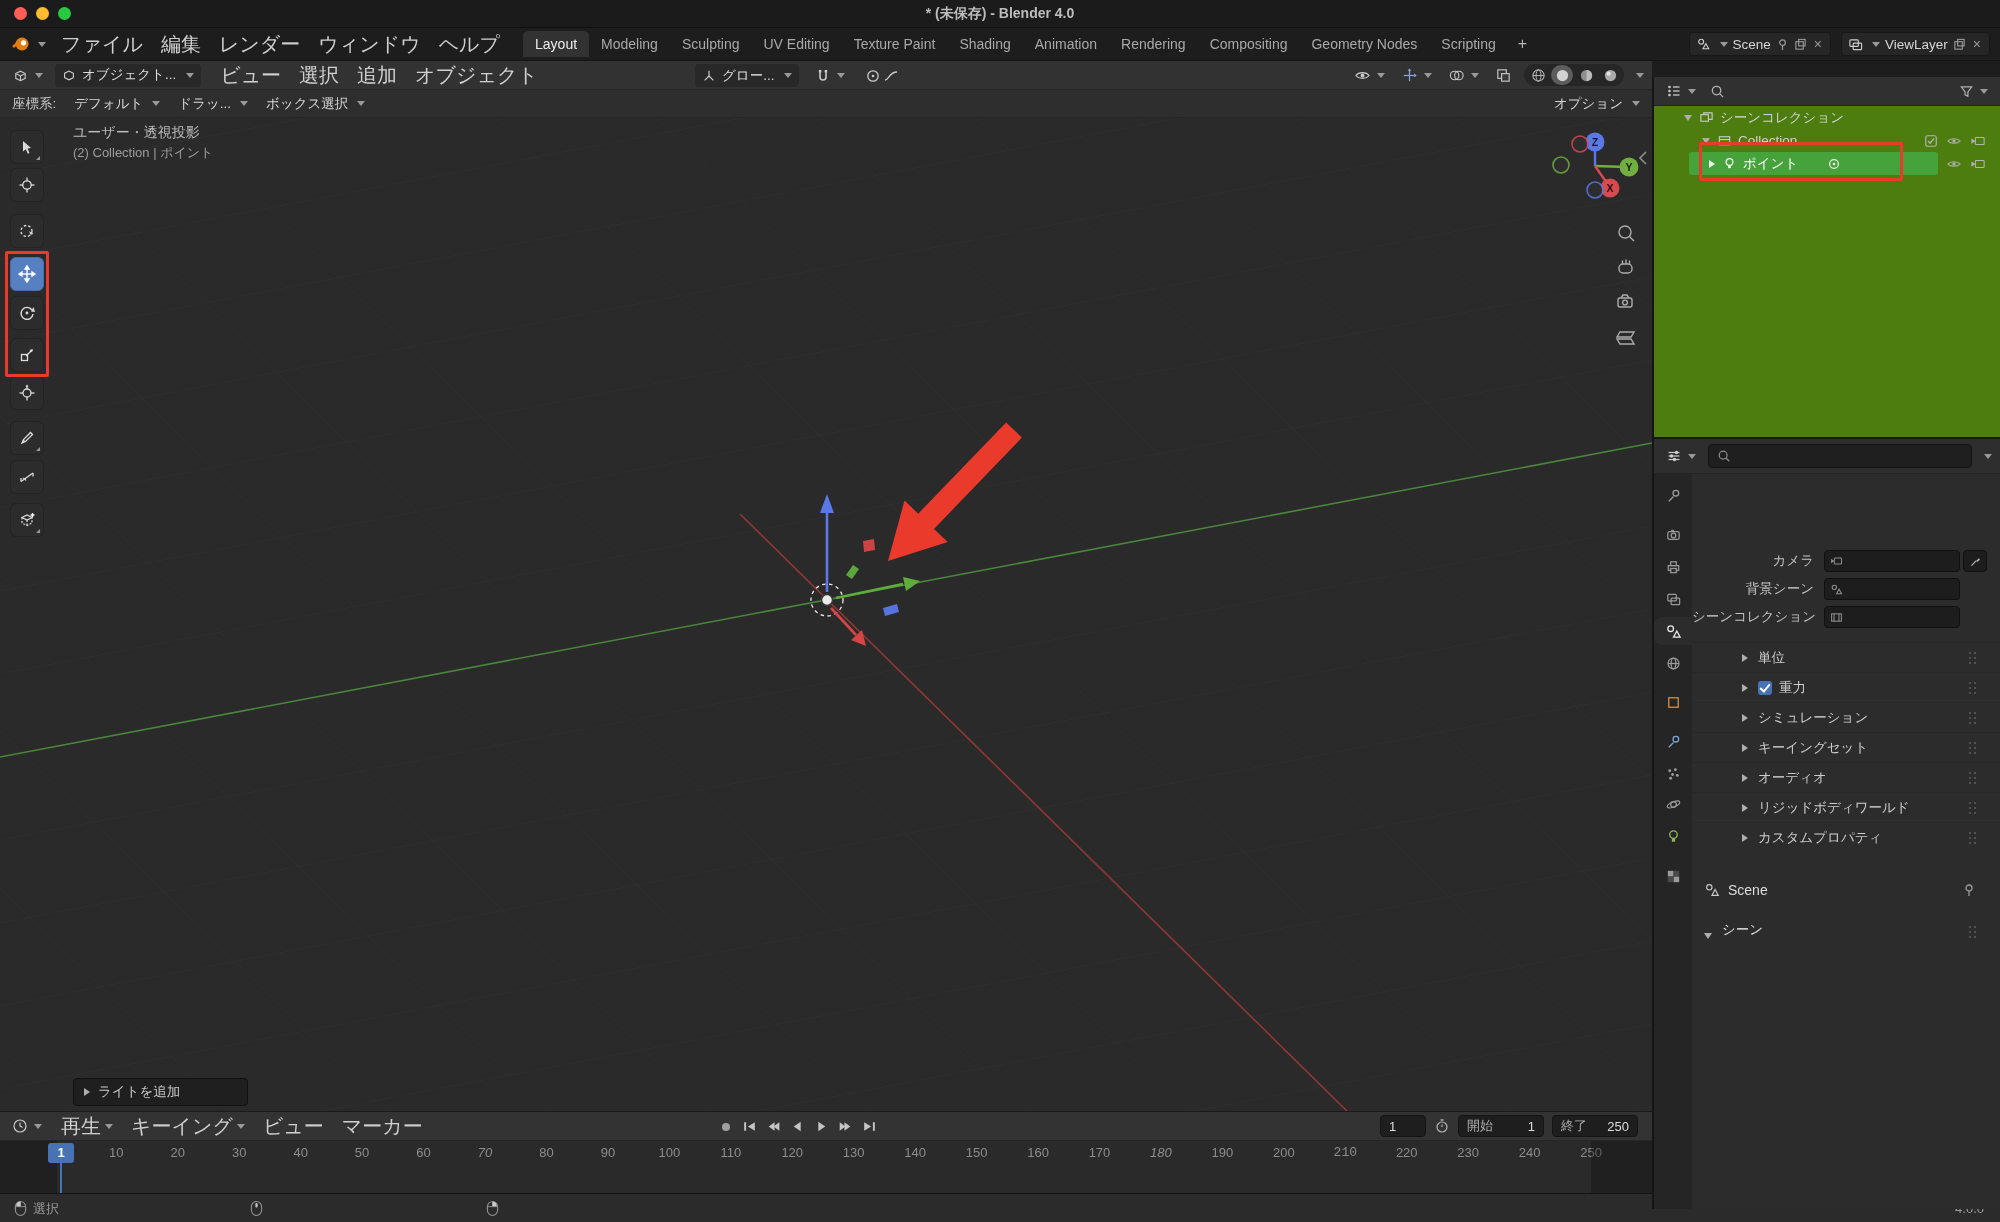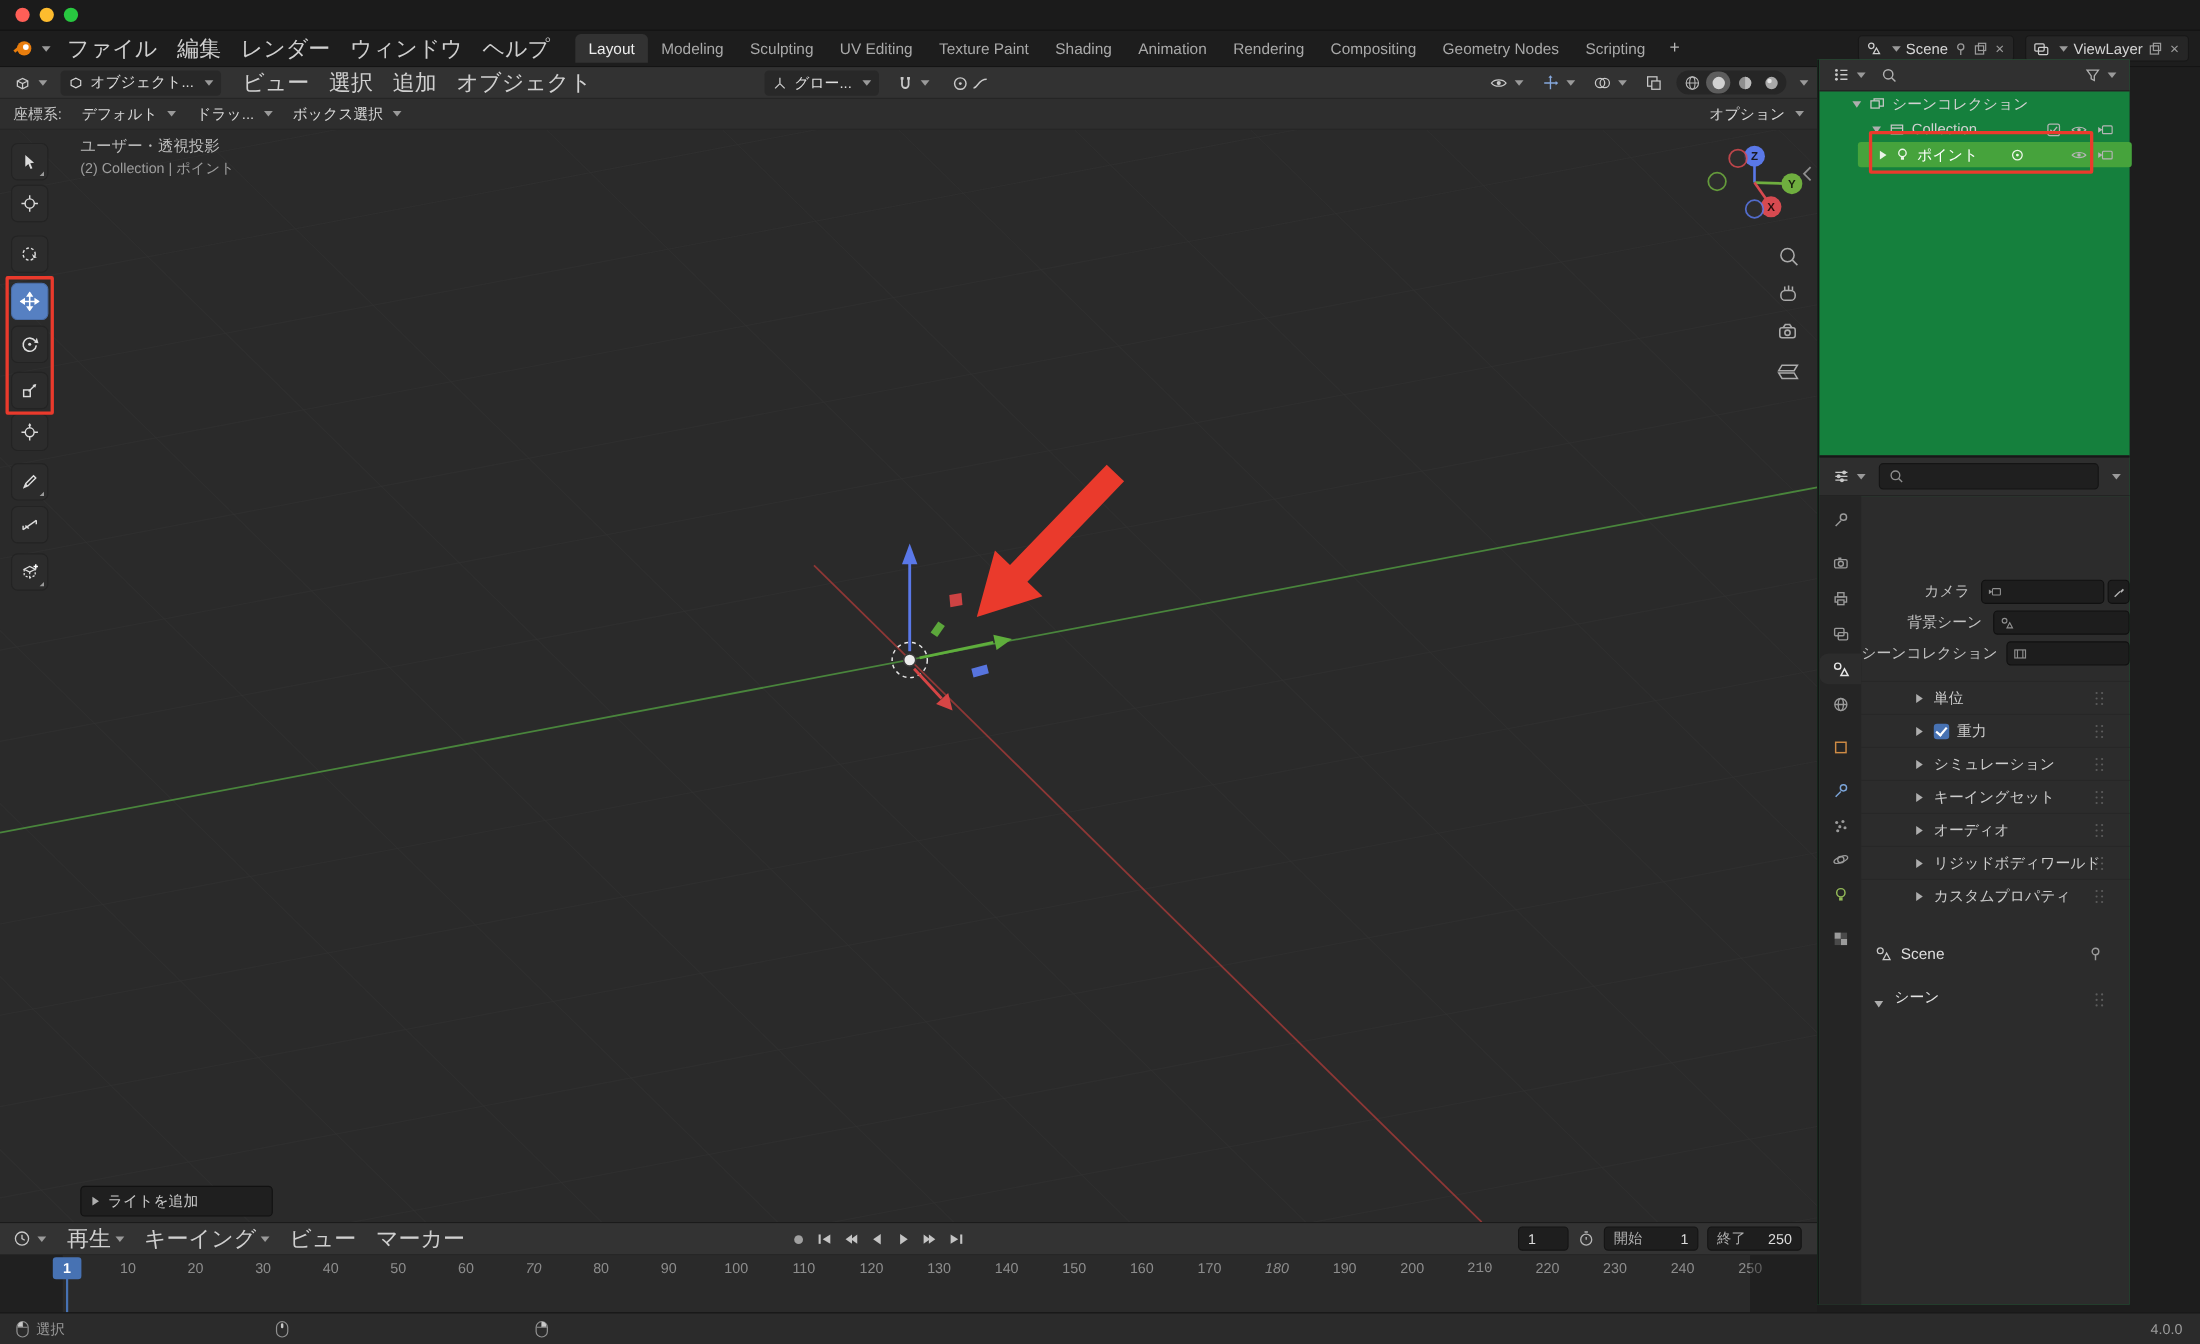--- a/index.html
+++ b/index.html
@@ -55,21 +55,21 @@
   .num-field{background:#1e1e1e;border:1px solid #141414;border-radius:4px;height:22px;display:flex;align-items:center;justify-content:space-between;padding:0 8px;font-size:13px;color:#dcdcdc}
   .num-field .nf-label{color:#b0b0b0;margin-right:8px}
   .tl-tick{position:absolute;top:33px;width:24px;text-align:center;font-size:13px;color:#8d8d8d}
   #tl-cf-badge{position:absolute;left:48px;top:31px;width:26px;height:20px;background:#4772b3;border-radius:3px;color:#fff;font-size:13px;font-weight:bold;text-align:center;line-height:20px}
   #tl-cf-line{position:absolute;left:60px;top:49px;width:2px;height:33px;background:#4772b3}
   .tl-range-shade{position:absolute;top:29px;height:53px;background:rgba(15,15,15,.35)}
   
   #statusbar{position:absolute;left:0;top:1193px;width:2000px;height:29px;background:#2b2b2b;border-top:1px solid #151515;font-size:13px;color:#9c9c9c}
   .sb-group{position:absolute;top:0;height:29px;display:flex;align-items:center;gap:6px}
   
-  #right-col{position:absolute;left:1652px;top:54px;width:284px;height:1132px;background:#15803d;border-left:2px solid #151515}
+  #right-col{position:absolute;left:1652px;top:77px;width:348px;height:1132px;background:#4d7c0f;border-left:2px solid #151515}
   #outliner-header{position:absolute;left:0;top:0;width:100%;height:29px;background:#303030;border-bottom:1px solid #222;display:flex;align-items:center;padding:0 8px}
   .ol-row{position:absolute;left:0;width:100%;height:23px;display:flex;align-items:center;font-size:13.5px;color:#d2d2d2}
   #ol-green{position:absolute;left:35px;top:75px;width:249px;height:23px;background:#46a33c;border-radius:3px}
   .ol-right-icons{position:absolute;top:0;height:23px;display:flex;align-items:center;gap:8px}
   
   #prop-header{position:absolute;left:0;top:360px;width:100%;height:37px;background:#2e2e2e;border-top:2px solid #171717;border-bottom:1px solid #232323;display:flex;align-items:center;padding:0 8px}
   .search-box{flex:1;height:24px;background:#1f1f1f;border:1px solid #141414;border-radius:4px;display:flex;align-items:center;padding:0 8px;margin:0 8px}
   #prop-body{position:absolute;left:0;top:397px;width:100%;height:735px;background:#2c2c2c}
   #prop-tabs{position:absolute;left:0;top:0;width:38px;height:100%;background:#252525}
   .ptab{position:absolute;left:0;width:38px;height:28px;display:flex;align-items:center;justify-content:center}
@@ -92,20 +92,21 @@
 <body>
 
 <div id="app">
 
   <div id="titlebar">
     <div class="traffic row">
       <span class="tl-dot red"></span>
       <span class="tl-dot yellow"></span>
       <span class="tl-dot green"></span>
     </div>
+    <div class="title">* (未保存) - Blender 4.0</div>
   </div>
 
   <div id="topbar">
     <span style="display:inline-flex;align-items:center;margin-right:2px">
       <svg width="22" height="22" viewBox="0 0 22 22">
           <circle cx="12" cy="11" r="6.5" fill="#e87d0d"></circle>
           <circle cx="13.5" cy="9.8" r="2.6" fill="#fff"></circle>
           <path d="M3 14 L9 9" stroke="#e87d0d" stroke-width="2.6" fill="none"></path>
         </svg>
     </span>

